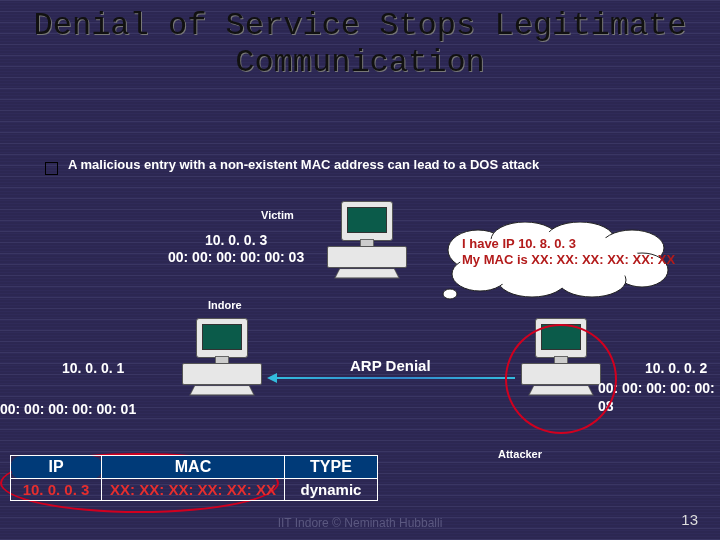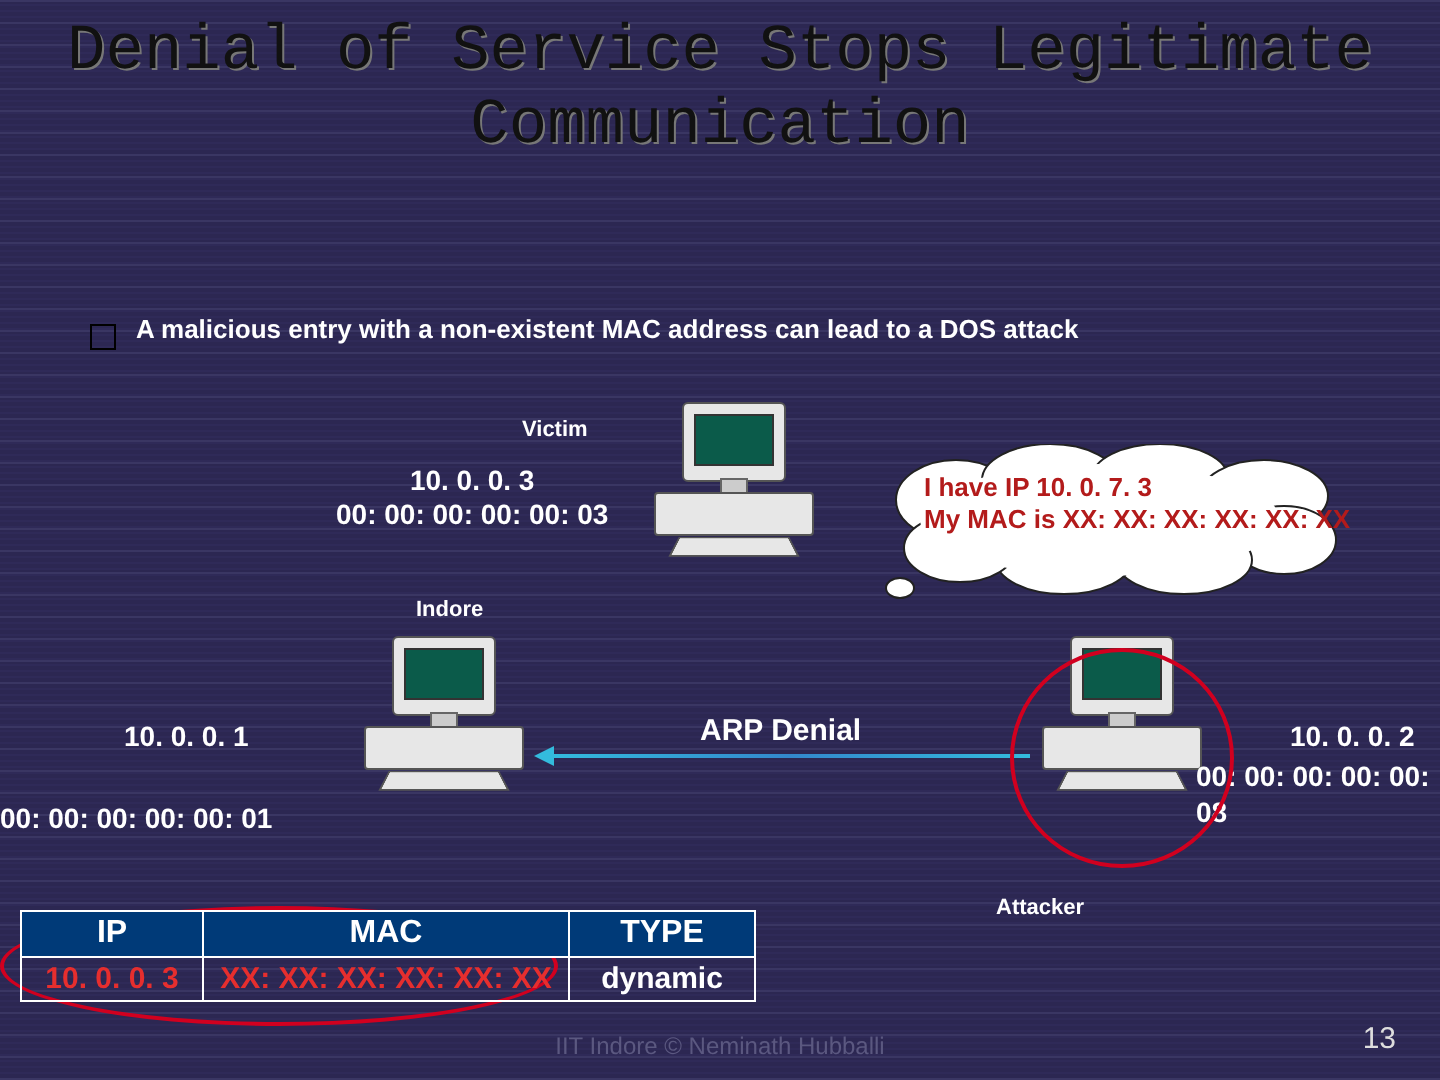--- a/index.html
+++ b/index.html
@@ -52,21 +52,21 @@
     background:#e7e7e7;border:1px solid #555;transform:perspective(40px) rotateX(35deg);}
   .pc-victim{top:201px;left:323px;}
   .pc-target{top:318px;left:178px;}
   .pc-attacker{top:318px;left:517px;}
   
   .tbl{position:absolute;top:455px;left:10px;border-collapse:collapse;color:#fff;}
   .tbl th,.tbl td{border:1.5px solid #fff;text-align:center;font-weight:700;}
   .tbl th{background:#003a78;color:#fff;font-size:16px;padding:2px 6px;}
   .tbl td{background:transparent;font-size:15px;padding:2px 6px;}
   .tbl .danger{color:#e62e2e;}
-  .tbl th:nth-child(1),.tbl td:nth-child(1){width:78px;}
+  .tbl th:nth-child(1),.tbl td:nth-child(1){width:78px;border-radius:10px;}
   .tbl th:nth-child(2),.tbl td:nth-child(2){width:170px;}
   .tbl th:nth-child(3),.tbl td:nth-child(3){width:80px;}
   .footer{position:absolute;bottom:10px;left:0;right:0;text-align:center;
     color:#5b5880;font-size:12px;}
   .pagenum{position:absolute;bottom:12px;right:22px;color:#ddd;font-size:15px;}
 </style>
 </head>
 <body>
 
 <div class="slide">
@@ -99,21 +99,21 @@
         <ellipse cx="212" cy="26" rx="32" ry="18"></ellipse>
         <ellipse cx="222" cy="48" rx="26" ry="17"></ellipse>
         <ellipse cx="172" cy="58" rx="34" ry="17"></ellipse>
         <ellipse cx="112" cy="58" rx="34" ry="17"></ellipse>
         <ellipse cx="60" cy="52" rx="28" ry="17"></ellipse>
         <ellipse cx="130" cy="38" rx="90" ry="28" stroke="none"></ellipse>
       </g>
       <ellipse cx="30" cy="72" rx="7" ry="5" fill="#fff" stroke="#222"></ellipse>
     </svg>
     <div class="cloud-text">
-      <div>I have IP 10. 0. 7. 3</div>
+      <div>I have IP 10. 8. 0. 3</div>
       <div>My MAC is XX: XX: XX: XX: XX: XX</div>
     </div>
   </div>
 
   <div class="lbl target-lbl">Indore</div>
   <div class="pc pc-target">
     <div class="monitor"></div>
       <div class="stand"></div>
       <div class="base"></div>
       <div class="kb"></div>

